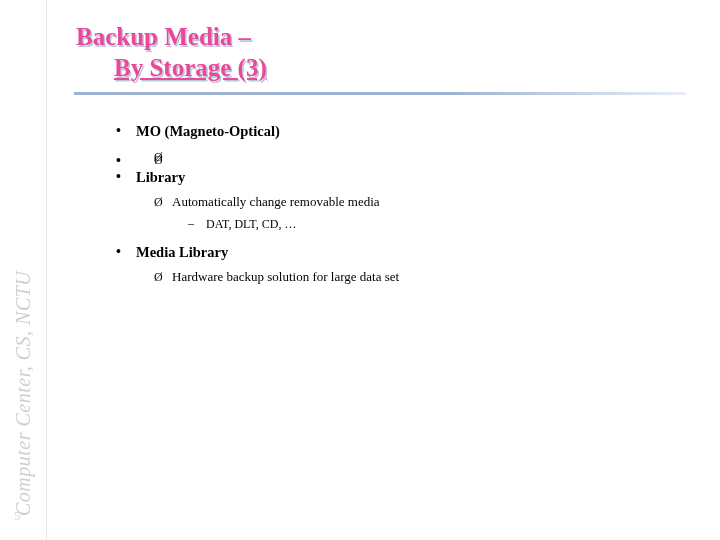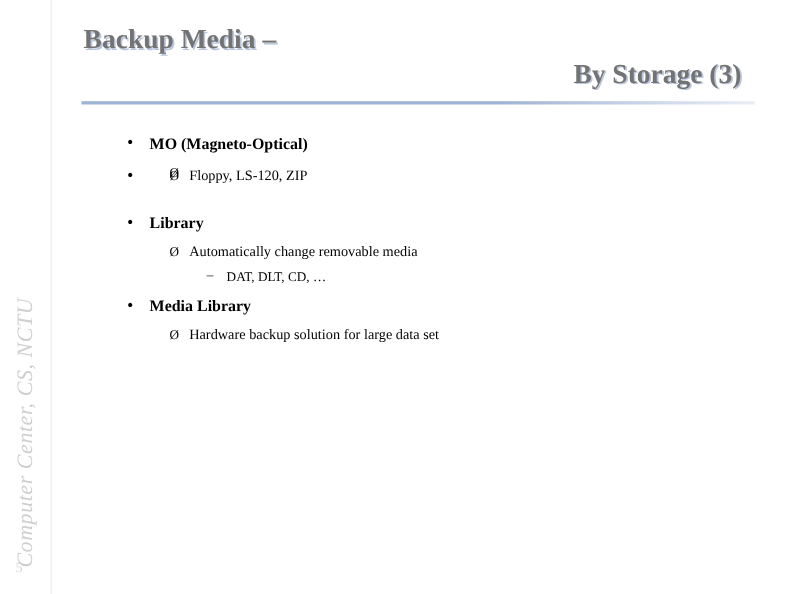--- a/index.html
+++ b/index.html
@@ -64,31 +64,32 @@
   .title-block {
     position: absolute;
     left: 74px;
     top: 22px;
     width: 600px;
   }
   .title-line {
     font-family: "Liberation Serif", serif;
     font-weight: bold;
     font-size: 25px;
-    color: #737373;
+    color: #ec4899;
     text-shadow: 1.5px 1.5px 0px #b9c6de;
     line-height: 1.22;
   }
   .title-line.line1 {
     text-align: left;
     padding-left: 2px;
   }
   .title-line.line2 {
-    text-align: right;
+    text-align: left;
     padding-left: 40px;
+    text-decoration: underline;
   }
   .title-rule {
     position: absolute;
     left: 74px;
     top: 92px;
     width: 612px;
     height: 3px;
     background: linear-gradient(to right, #9fb3d4 0%, #9fb3d4 62%, #e9eef6 100%);
   }
 
@@ -180,21 +181,20 @@
     <div class="lvl2">
       <span class="bullet">Ø</span>
     </div>
 
     <div class="lvl1">
       <span class="bullet">•</span>
     </div>
 
     <div class="lvl2">
       <span class="bullet">Ø</span>
-      <span>Floppy, LS-120, ZIP</span>
     </div>
 
     <div class="lvl1 gap-before">
       <span class="bullet">•</span>
       <span>Library</span>
     </div>
 
     <div class="lvl2">
       <span class="bullet">Ø</span>
       <span>Automatically change removable media</span>

